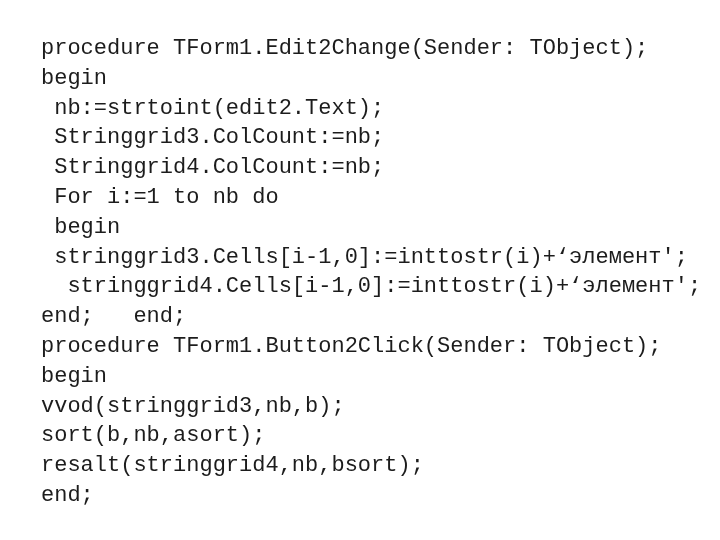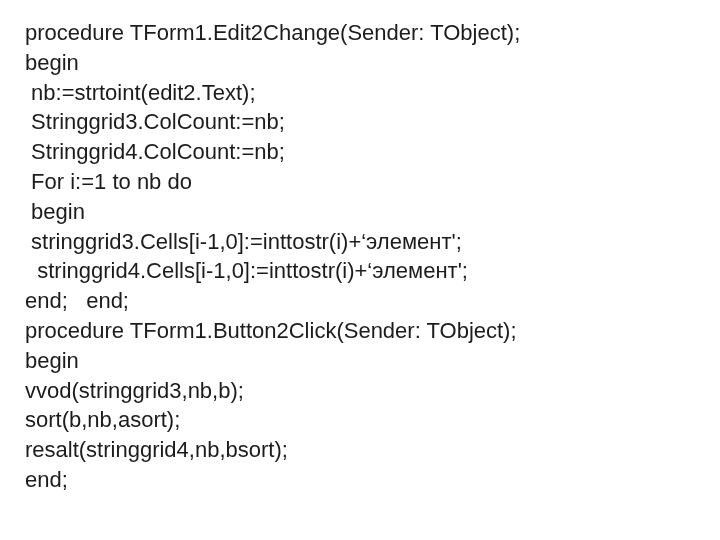--- a/index.html
+++ b/index.html
@@ -12,22 +12,22 @@
   }
   .slide {
     position: relative;
     width: 720px;
     height: 540px;
     background: #ffffff;
     box-sizing: border-box;
     padding: 18px 10px 0 25px;
   }
   .code {
-    margin: 0;
-    font-family: Liberation Sans, sans-serif;
+    margin: 16px;
+    font-family: Liberation Mono, monospace;
     font-size: 22px;
     line-height: 29.8px;
     color: #1c1c1c;
     white-space: pre;
     letter-spacing: 0px;
   }
   .code-line {
     height: 29.8px;
   }
 </style>

